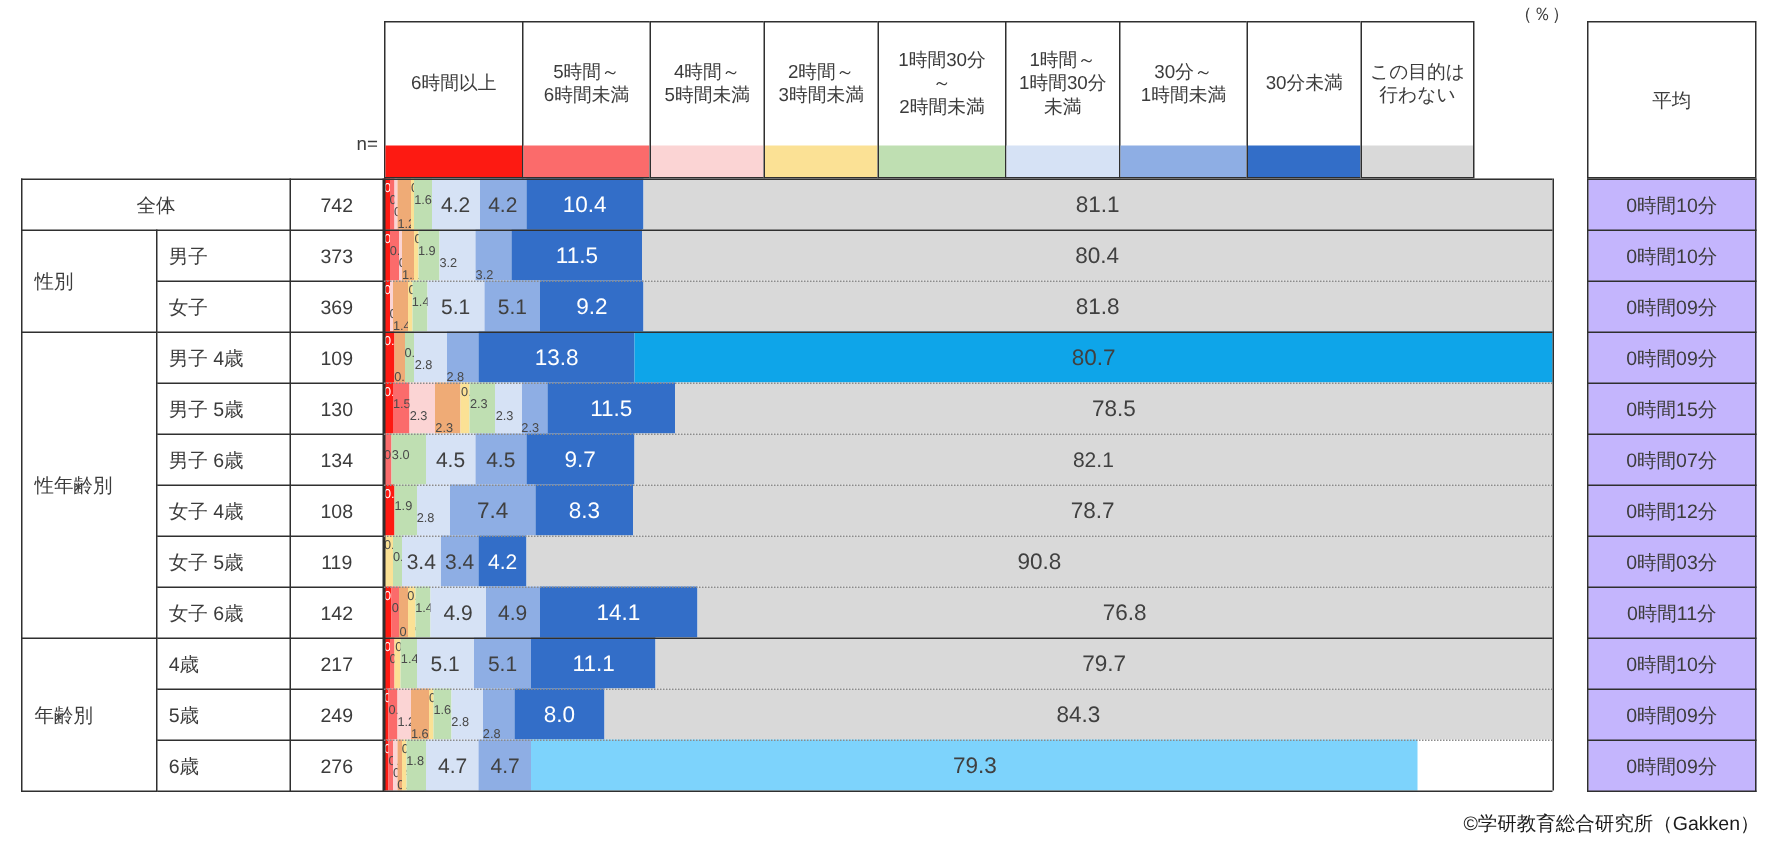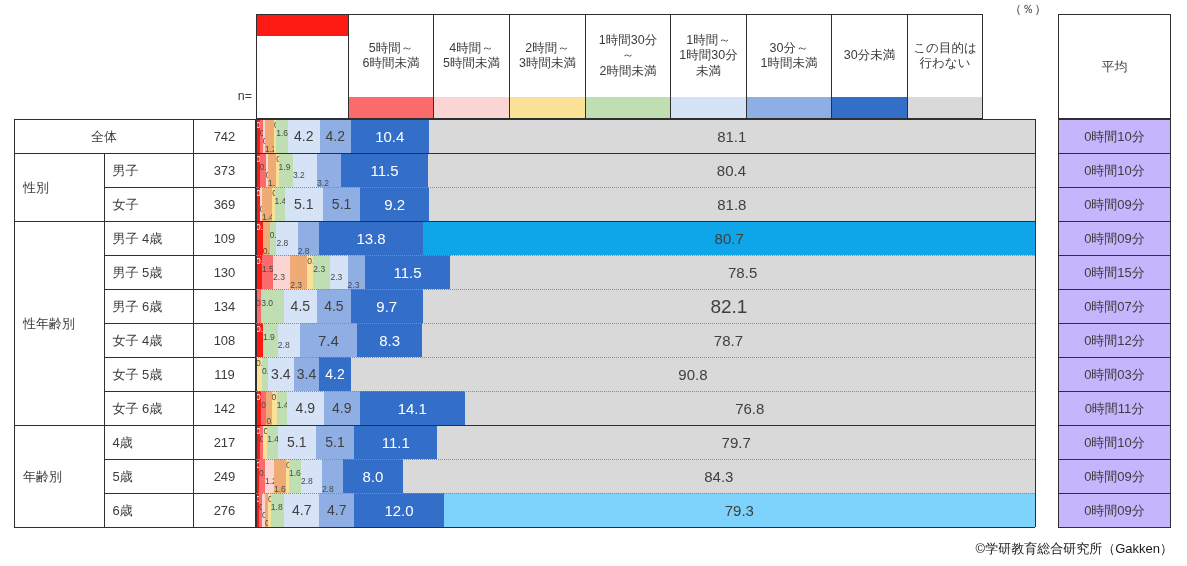--- a/index.html
+++ b/index.html
@@ -203,20 +203,21 @@
 </style>
 </head>
 <body>
 
 <div id="root">
 
   <div class="pct-note">（％）</div>
 
   <div class="legend-band" id="legend-band">
       <div class="legend-cell" style="width: 92px;">
+        <div class="legend-label">6時間以上</div>
         <div class="legend-swatch" style="background: rgb(253, 26, 18);"></div>
       </div>
       <div class="legend-cell" style="width: 85px;">
         <div class="legend-label">5時間～
 6時間未満</div>
         <div class="legend-swatch" style="background: rgb(251, 107, 107);"></div>
       </div>
       <div class="legend-cell" style="width: 76px;">
         <div class="legend-label">4時間～
 5時間未満</div>
@@ -474,21 +475,21 @@
         <div class="seg" style="width: 4.30622%; background: rgb(214, 226, 245);">
           <span class="v dark">4.5</span>
         </div>
         <div class="seg" style="width: 4.30622%; background: rgb(142, 174, 228);">
           <span class="v dark">4.5</span>
         </div>
         <div class="seg" style="width: 9.2823%; background: rgb(51, 110, 200);">
           <span class="v light big">9.7</span>
         </div>
         <div class="seg" style="width: 78.5646%; background: rgb(217, 217, 217);">
-          <span class="v dark big" style="font-size: 19px;">82.1</span>
+          <span class="v dark big" style="font-size: 14px;">82.1</span>
         </div>
       </div>
       <div class="bar-row">
         <div class="seg tiny" style="width: 0.9%; background: rgb(253, 26, 18);">
           <span class="v light" style="top: 2px; left: 0px; color: rgb(255, 255, 255); font-size: 8.5px;">0.9</span>
         </div>
         <div class="seg tiny" style="width: 1.9%; background: rgb(191, 223, 178);">
           <span class="v dark" style="top: 10px; left: 0px; color: rgb(74, 74, 74); font-size: 8.5px;">1.9</span>
         </div>
         <div class="seg tiny" style="width: 2.8%; background: rgb(214, 226, 245);">
@@ -628,23 +629,20 @@
           <span class="v dark" style="top: 2px; left: 0px; color: rgb(74, 74, 74); font-size: 8.5px;">0.4</span>
         </div>
         <div class="seg tiny" style="width: 1.72249%; background: rgb(191, 223, 178);">
           <span class="v dark" style="top: 10px; left: 0px; color: rgb(74, 74, 74); font-size: 8.5px;">1.8</span>
         </div>
         <div class="seg" style="width: 4.49761%; background: rgb(214, 226, 245);">
           <span class="v dark">4.7</span>
         </div>
         <div class="seg" style="width: 4.49761%; background: rgb(142, 174, 228);">
           <span class="v dark">4.7</span>
-        </div>
-        <div class="seg" style="width: 11.4833%; background: rgb(51, 110, 200);">
-          <span class="v light big">12.0</span>
         </div>
         <div class="seg" style="width: 75.8852%; background: #7dd3fc;">
           <span class="v dark big" style="font-size: 15px;">79.3</span>
         </div>
       </div>
     </div>
 
   <div class="vrule-l"></div>
   <div class="vrule-r"></div>
   <div id="rules">

